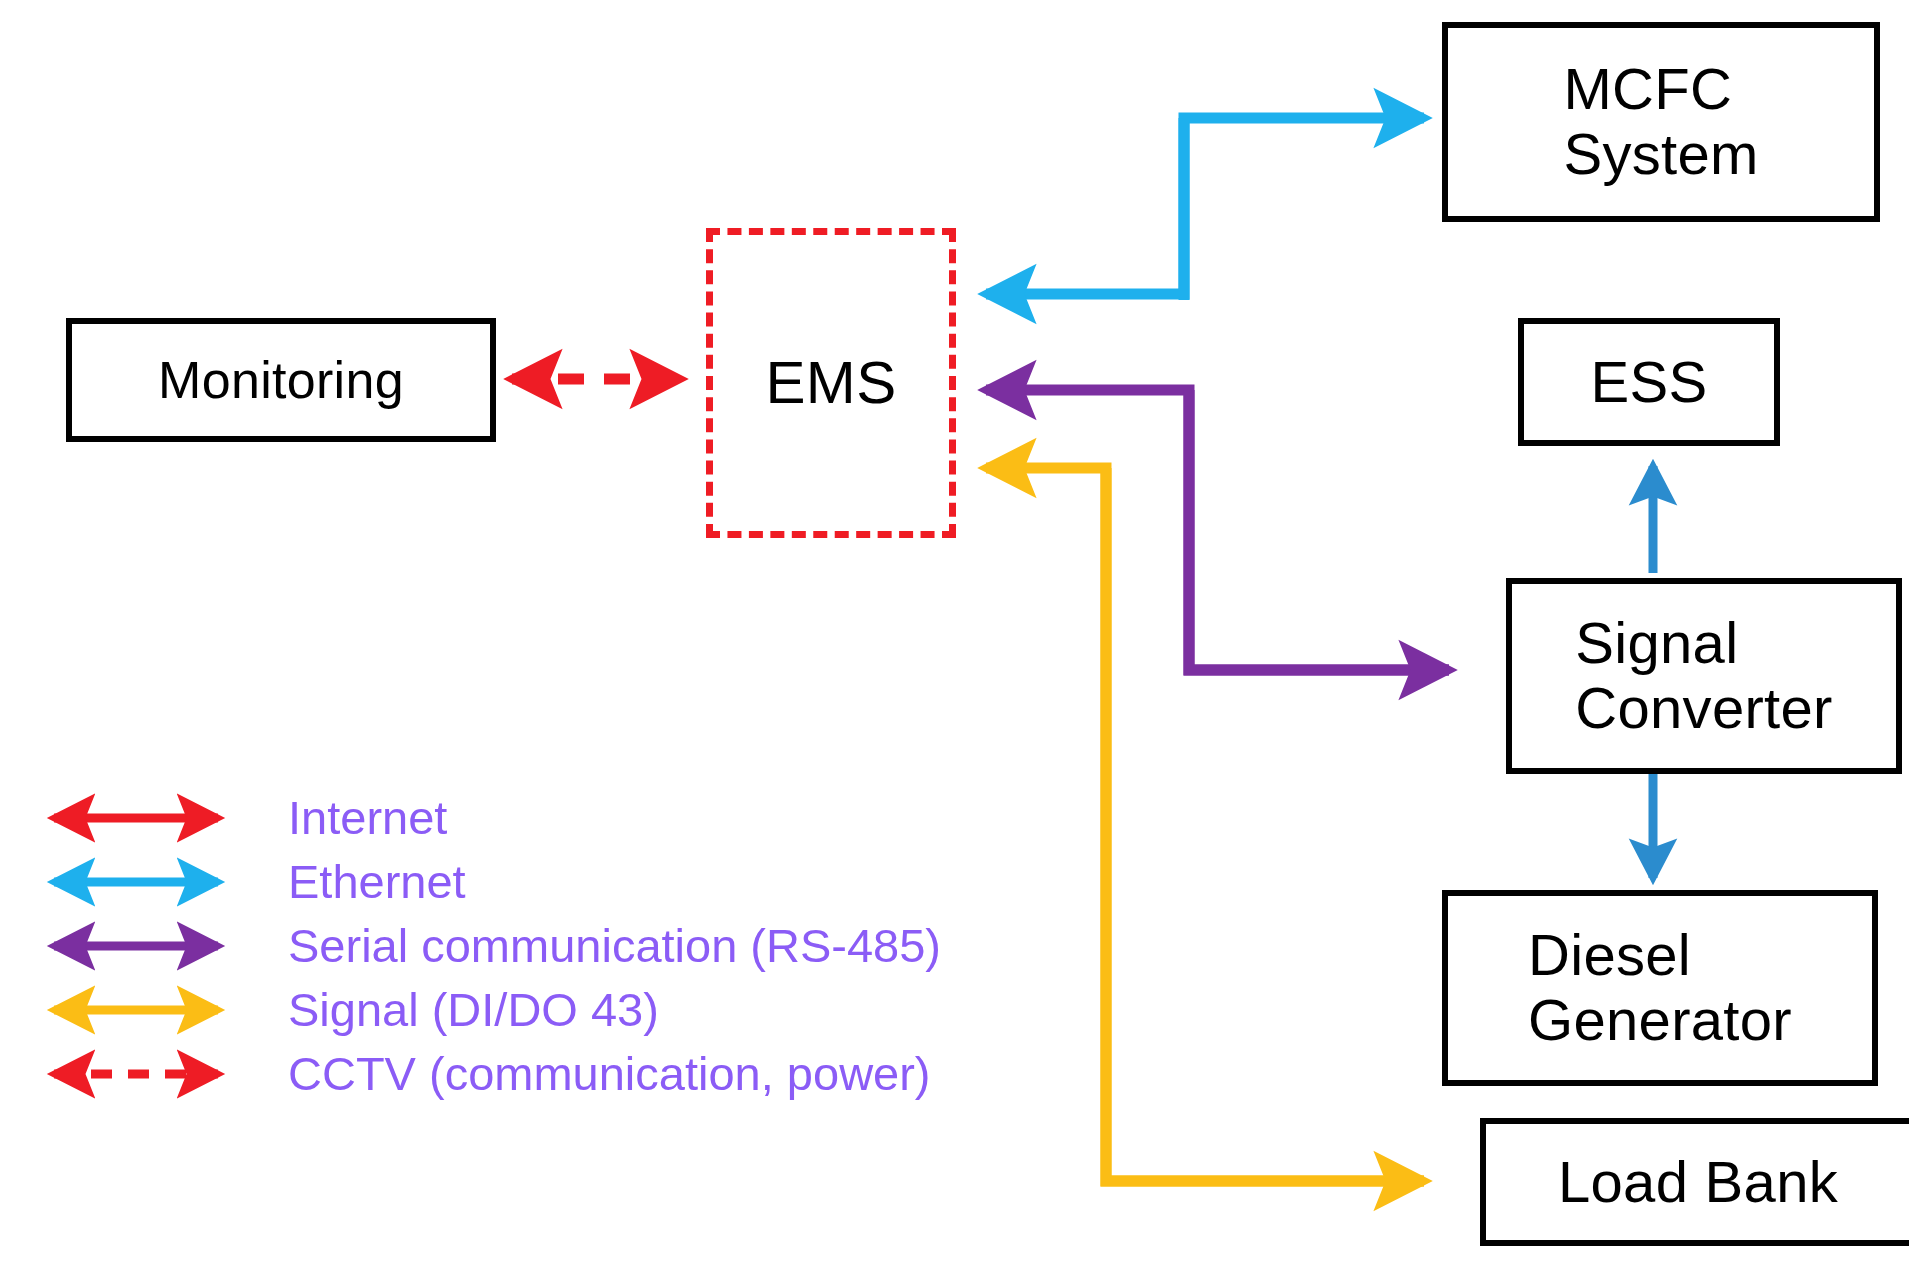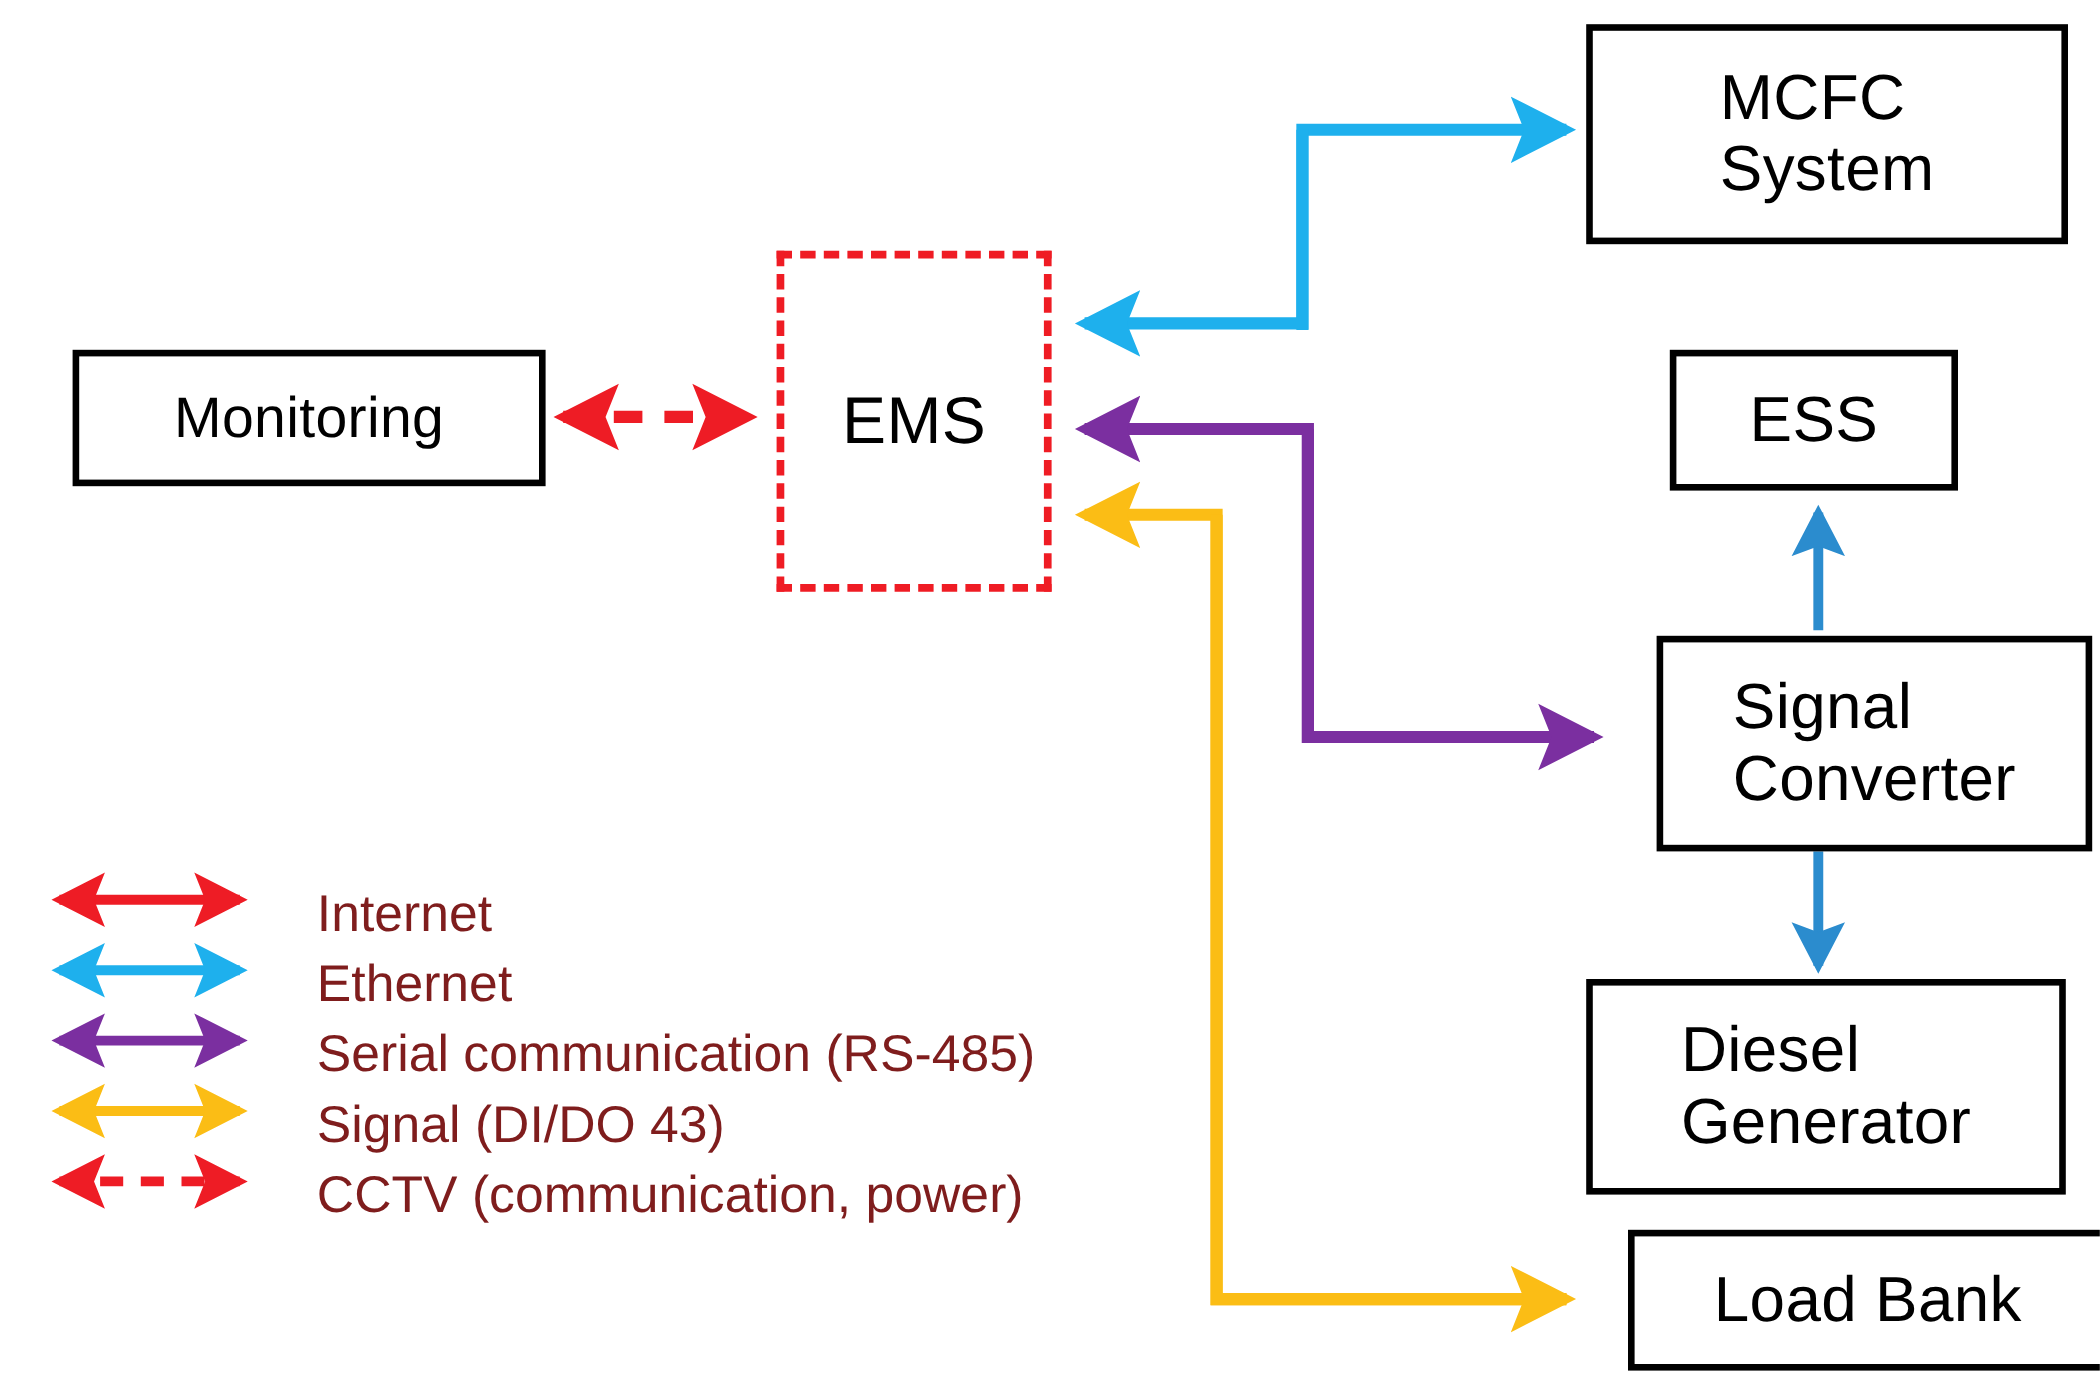--- a/index.html
+++ b/index.html
@@ -58,26 +58,26 @@
   .legend-swatch {
     position: absolute;
     left: 0px;
     top: 0px;
     width: 210px;
     height: 64px;
   }
   .legend-label {
     position: absolute;
     left: 258px;
-    top: 12px;
+    top: 0px;
     height: 64px;
     line-height: 64px;
     font-size: 47px;
     white-space: nowrap;
-    color: #7f1d1d;
+    color: #8b5cf6;
   }
 </style>
 </head>
 <body>
 
 <div id="canvas">
 
   <svg class="layer" viewBox="0 0 1909 1273" xmlns="http://www.w3.org/2000/svg">
     <defs>
       <marker id="arrow-cyan" markerWidth="6" markerHeight="6" refX="4.6" refY="3" orient="auto" markerUnits="strokeWidth">

